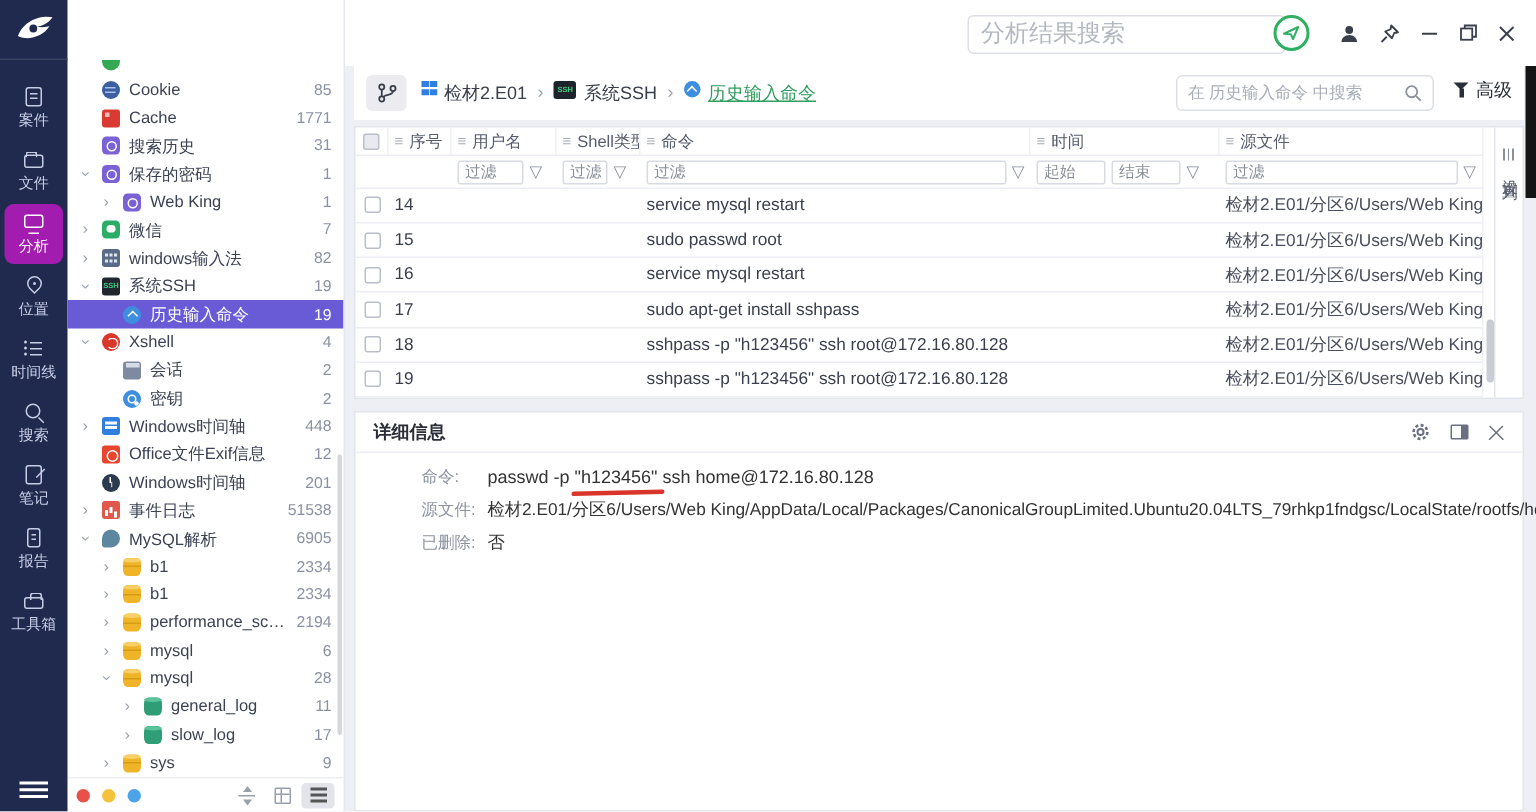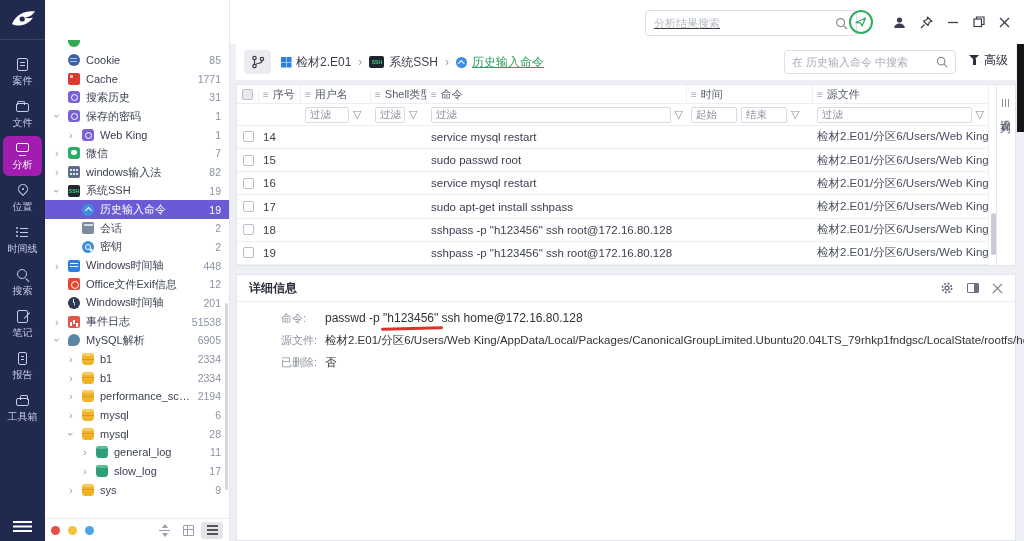--- a/index.html
+++ b/index.html
@@ -100,31 +100,31 @@
   .f-split::before { content:""; position:absolute; left:3.5px; top:0; border-left:3px solid transparent; border-right:3px solid transparent; border-bottom:4px solid #9aa0ab; }
   .f-split::after { content:""; position:absolute; left:3.5px; bottom:0; border-left:3px solid transparent; border-right:3px solid transparent; border-top:4px solid #9aa0ab; }
   .f-grid { width:11px; height:11px; border:1.2px solid #9aa0ab; border-radius:1px; position:relative; }
   .f-grid::before { content:""; position:absolute; left:3.8px; top:0; bottom:0; width:1.2px; background:#9aa0ab; }
   .f-grid::after { content:""; position:absolute; top:3.8px; left:0; right:0; height:1.2px; background:#9aa0ab; }
   .f-list { width:11px; height:2px; background:#555; box-shadow:0 4px 0 #555,0 8px 0 #555; margin-bottom:8px; }
 
   
   .topbar { position:absolute; left:230px; right:0; top:0; height:44px; background:#fff; z-index:3; }
   .g-search { position:absolute; left:415px; top:10px; width:212px; height:26px; border:1px solid #dcdfe6; border-radius:4px; display:flex; align-items:center; padding:0 8px; }
-  .g-search input { border:none; outline:none; flex:1; font-size:11px; color:#333; font-family:inherit;text-decoration:underline; }
+  .g-search input { border:none; outline:none; flex:1; font-size:16px; color:#333; font-family:inherit; }
   .g-search input::placeholder { color:#b3b8c2; }
   .winctl { position:absolute; top:0; right:0; height:44px; display:flex; align-items:center; gap:14px; padding-right:14px; }
   .ctl { cursor:pointer; display:flex; align-items:center; justify-content:center; }
   .gcircle { width:24px; height:24px; border:2px solid #2eaf62; border-radius:50%; display:flex; align-items:center; justify-content:center; margin-right:6px; }
 
   
   .main { position:absolute; left:230px; top:44px; right:0; bottom:0; background:#edeff4; }
   .crumbbar { position:absolute; left:6px; top:0; right:8px; height:36px; background:#fff; display:flex; align-items:center; padding:0 8px; }
   .branch-btn { width:27px; height:24px; background:#ececf0; border-radius:4px; display:flex; align-items:center; justify-content:center; cursor:pointer; margin-right:10px; }
-  .crumb { display:flex; align-items:center; font-size:12px; color:#3a3f4c; gap:5px; }
+  .crumb { display:flex; font-size:12px; color:#3a3f4c; gap:5px; }
   .crumb .sep { color:#9aa0ad; margin:0 2px; }
   .ic-win4 { width:10px; height:10px; position:relative; }
   .ic-win4::before { content:""; position:absolute; left:0; top:0; width:4.5px; height:4.5px; background:#2f7fe0; box-shadow:5.5px 0 0 #2f7fe0,0 5.5px 0 #2f7fe0,5.5px 5.5px 0 #2f7fe0; }
   .ic-sshb { width:15px; height:12px; background:#1e242c; border-radius:2px; position:relative; }
   .ic-sshb::after { content:"SSH"; position:absolute; inset:0; color:#3bd080; font-size:5px; font-weight:bold; display:flex; align-items:center; justify-content:center; }
   .ic-cmd2 { width:11px; height:11px; background:#3e8ee0; border-radius:50%; position:relative; }
   .ic-cmd2::after { content:""; position:absolute; left:3px; top:4px; width:3.5px; height:3.5px; border-left:1.5px solid #fff; border-top:1.5px solid #fff; transform:rotate(45deg); }
   .crumb-link { color:#2f9e5f; text-decoration:underline; cursor:pointer; }
   .t-search { position:absolute; right:60px; top:6px; width:172px; height:24px; border:1px solid #dcdfe6; border-radius:4px; display:flex; align-items:center; padding:0 7px; background:#fff; }
   .t-search input { border:none; outline:none; flex:1; font-size:11px; color:#333; width:10px; font-family:inherit; }
@@ -317,20 +317,26 @@
             <span class="tcount">19</span>
           </div>
 
           <div class="titem d2 sel">
             <span class="chev"></span>
             <span class="ticon i-cmd"></span>
             <span class="tlabel">历史输入命令</span>
             <span class="tcount">19</span>
           </div>
 
+          <div class="titem d1">
+            <span class="chev o"></span>
+            <span class="ticon i-xshell"></span>
+            <span class="tlabel">Xshell</span>
+            <span class="tcount">4</span>
+          </div>
 
           <div class="titem d2">
             <span class="chev"></span>
             <span class="ticon i-win"></span>
             <span class="tlabel">会话</span>
             <span class="tcount">2</span>
           </div>
 
           <div class="titem d2">
             <span class="chev"></span>

